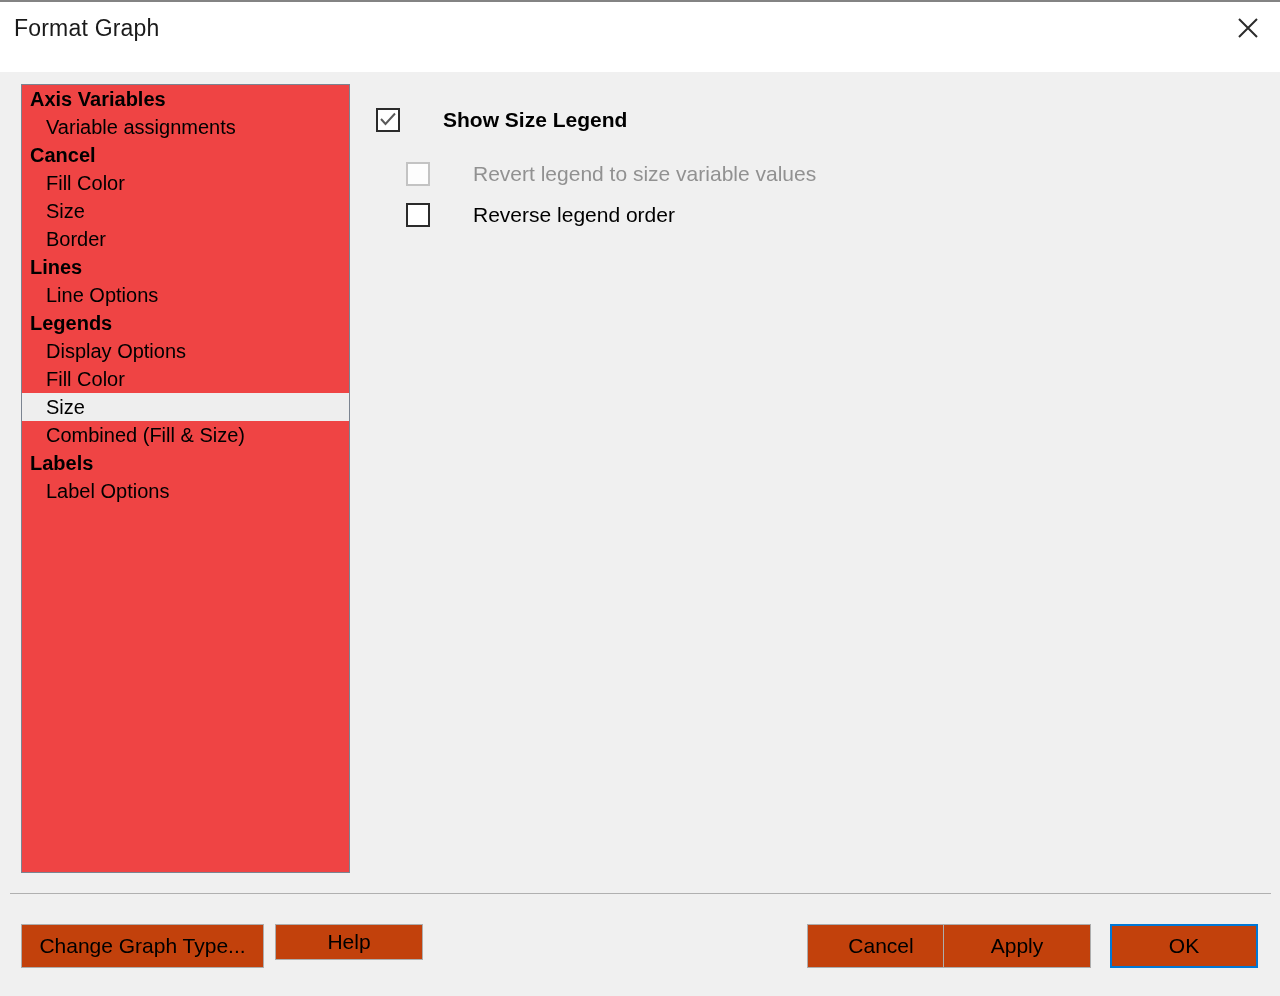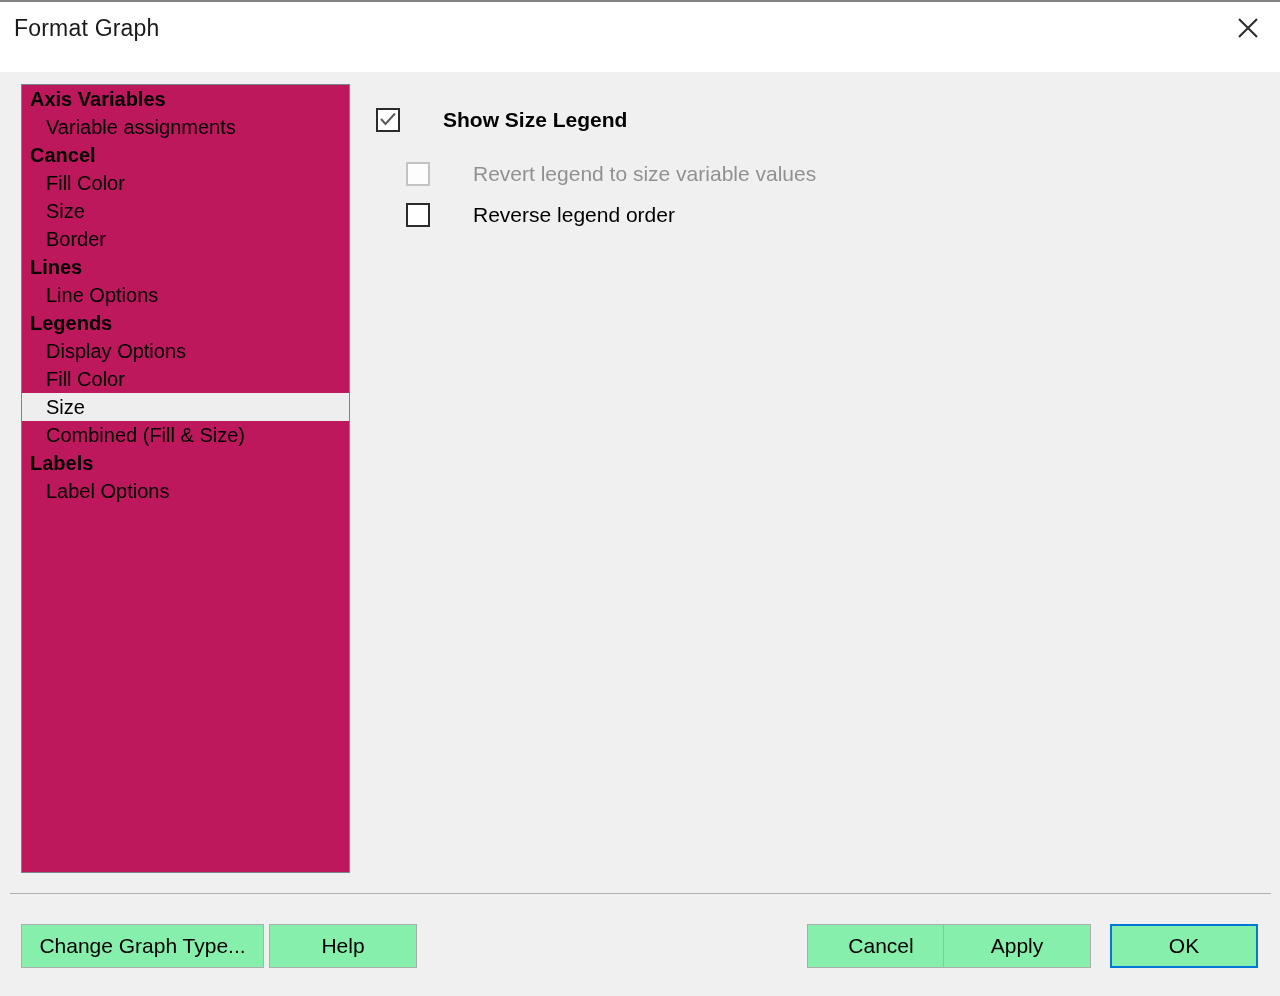--- a/index.html
+++ b/index.html
@@ -57,21 +57,21 @@
   }
   .close-btn svg { display: block; }
 
   
   .listbox {
     position: absolute;
     left: 21px;
     top: 84px;
     width: 329px;
     height: 789px;
-    background: #be185d;
+    background: #ef4444;
     border: 1px solid #7b8491;
     box-sizing: border-box;
     overflow: hidden;
   }
   .list-row {
     height: 28px;
     line-height: 28px;
     font-size: 20px;
     white-space: nowrap;
     box-sizing: border-box;
@@ -138,37 +138,37 @@
   .footer-sep {
     position: absolute;
     left: 10px;
     top: 893px;
     width: 1261px;
     height: 1px;
     background: #b0b0b0;
   }
   .btn {
     position: absolute;
-    background: #86efac;
+    background: #c2410c;
     border: 1px solid #adadad;
     box-sizing: border-box;
     font-family: "Liberation Sans", sans-serif;
     font-size: 21px;
     color: #000000;
     display: flex;
     align-items: center;
     justify-content: center;
     padding: 0;
     white-space: nowrap;
   }
   .btn.default {
     border: 2px solid #0078d7;
   }
   #btn-change { left: 21px;   top: 924px; width: 243px; height: 44px; }
-  #btn-help   { left: 269px;  top: 924px; width: 148px; height: 44px; }
+  #btn-help   { left: 275px;  top: 924px; width: 148px; height: 36px; }
   #btn-cancel { left: 775px;  top: 924px; width: 148px; height: 44px; margin-left: 32px; }
   #btn-apply  { left: 943px;  top: 924px; width: 148px; height: 44px; }
   #btn-ok     { left: 1110px; top: 924px; width: 148px; height: 44px; text-align: center; }
 </style>
 </head>
 <body>
 
 <div class="titlebar">
   <div class="titlebar-edge"></div>
   <div class="title-text">Format Graph</div>

